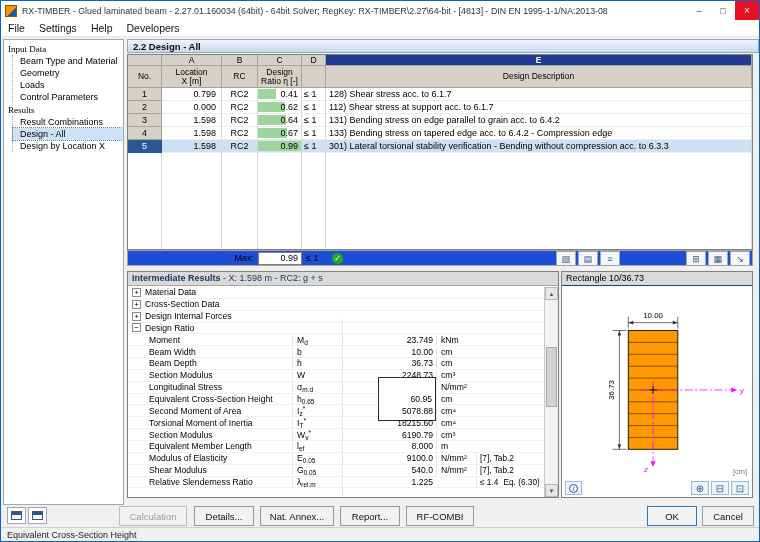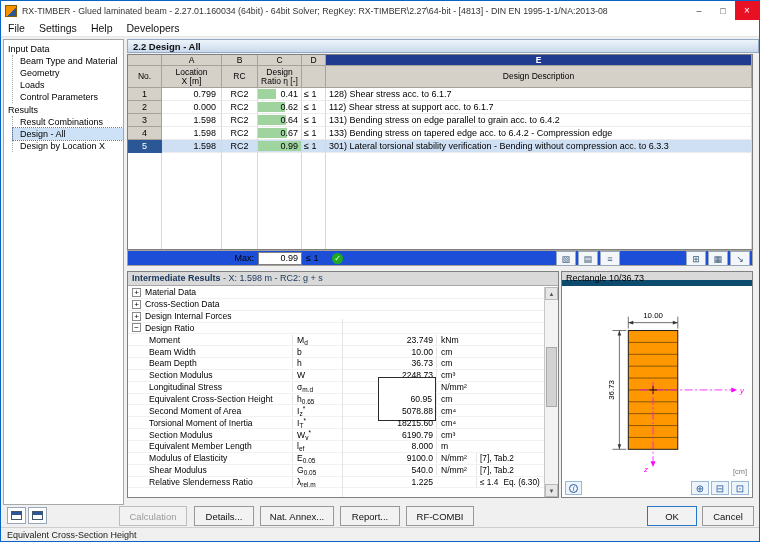--- a/index.html
+++ b/index.html
@@ -13,21 +13,21 @@
   .win-controls { display:flex; height:100%; flex:0 0 auto; }
   .win-btn { width:24px; height:19px; display:flex; align-items:center; justify-content:center; font-size:9px; color:#333; }
   .win-close { background:#e81123; color:#fff; font-size:10px; }
 
   
   .menubar { position:absolute; top:19px; left:0; right:0; height:17px; background:#fff; border-bottom:1px solid #e6e6e6; display:flex; align-items:center; font-size:10.5px; color:#111; }
   .menu-item { padding:0 7px; height:100%; display:flex; align-items:center; }
 
   
   .navigator { position:absolute; left:2px; top:38px; width:121px; height:466px; background:#fff; border:1px solid #a8a8a8; font-size:9px; padding-top:3px; overflow:hidden; }
-  .nav-root { padding:1px 2px 1px 4px; white-space:nowrap; }
+  .nav-root { padding:1px 2px 1px 4px; white-space:nowrap;font-family:Liberation Serif, serif; }
   .nav-children { margin-left:8px; border-left:1px dotted #a8a8a8; margin-bottom:1px; }
   .nav-item { padding:1px 2px 1px 7px; white-space:nowrap; overflow:hidden; }
   .nav-item.selected { background:#cde2f7; outline:1px dotted #5a7fae; }
 
   
   .panel-header { position:absolute; left:126px; top:38px; width:632px; height:14px; background:linear-gradient(#eef4fb,#c9d9ec); border:1px solid #94aac4; font-size:9.5px; font-weight:bold; color:#111; padding:1px 5px; }
 
   
   .design-table { position:absolute; left:126px; top:53px; width:626px; height:196px; background:#fff; border:1px solid #808080; display:flex; flex-direction:column; }
   .trow { display:flex; flex:0 0 auto; }
@@ -81,21 +81,21 @@
   .val.boxed { border:1px solid #2b2b2b; background:#fff; }
   .c-unit { width:40px; padding-left:4px; border-left:1px solid #e6e6e6; flex:0 0 auto; overflow:hidden; }
   .c-note { flex:1; padding-left:3px; border-left:1px solid #e6e6e6; display:flex; gap:5px; overflow:hidden; font-size:8.3px; }
   .int-scroll { position:absolute; top:15px; right:0; bottom:0; width:14px; background:#f2f2f2; border-left:1px solid #c8c8c8; }
   .scroll-btn { position:absolute; left:0; right:0; height:13px; background:#e6e6e6; border:1px solid #b8b8b8; font-size:6px; display:flex; align-items:center; justify-content:center; color:#555; }
   .up { top:0; } .down { bottom:0; }
   .thumb { position:absolute; left:1px; right:1px; top:60px; height:60px; background:#d2d2d2; border:1px solid #aaa; }
 
   
   .section-panel { position:absolute; left:560px; top:270px; width:192px; height:227px; border:1px solid #808080; background:#fff; }
-  .sec-header { height:14px; background:#d9d9d9; border-bottom:6px solid #0c4a6e; font-size:9px; padding:1px 4px; }
+  .sec-header { height:14px; background:#d9d9d9; border-bottom:1px solid #0c4a6e; font-size:9px; padding:1px 4px; }
   .sec-body { position:absolute; top:15px; left:0; right:0; bottom:18px; }
   .sec-body svg { width:100%; height:100%; display:block; }
   .sec-toolbar { position:absolute; bottom:1px; left:1px; right:1px; height:16px; display:flex; align-items:center; padding:0 2px; background:#fff; }
   .info-btn { width:17px; height:14px; border:1px solid #9ab8d8; background:#eef4fb; display:flex; align-items:center; justify-content:center; }
   .info-i { display:inline-block; width:9px; height:9px; border-radius:50%; border:1px solid #2a5a9a; color:#2a5a9a; font-size:7px; line-height:8px; text-align:center; font-style:italic; }
   .sec-spacer { flex:1; }
   .zoom-group { display:flex; gap:2px; }
   .zoom-group .tool-btn { width:18px; height:14px; border-color:#9ab8d8; background:#eef4fb; color:#2a5a9a; font-size:10px; }
 
   

